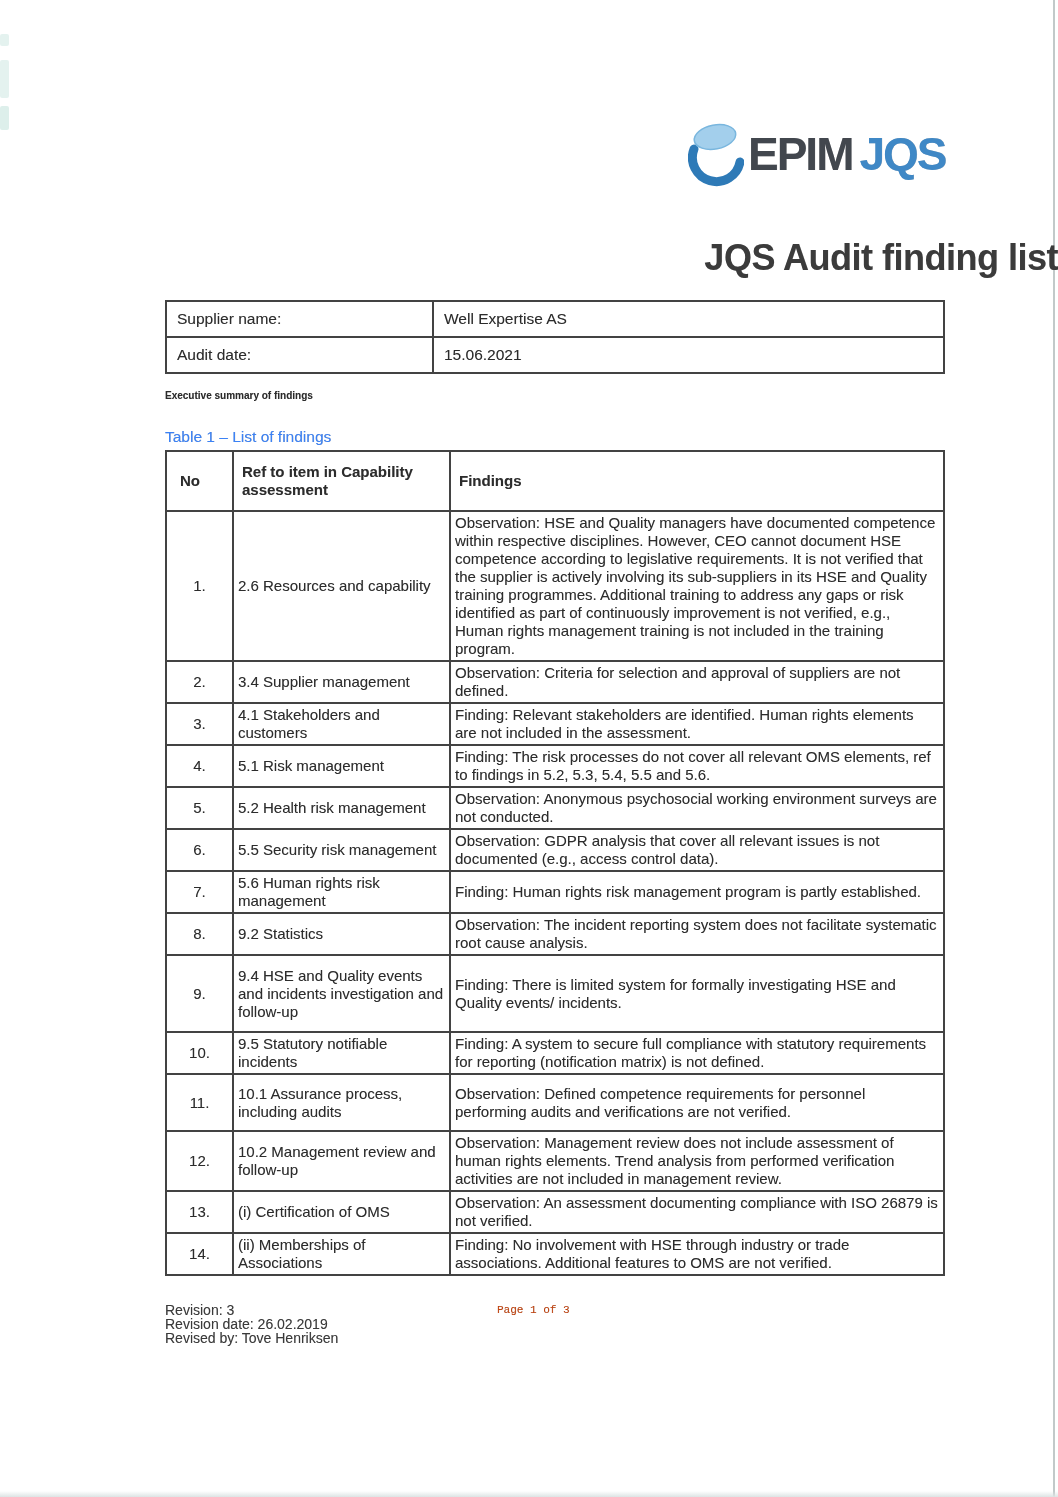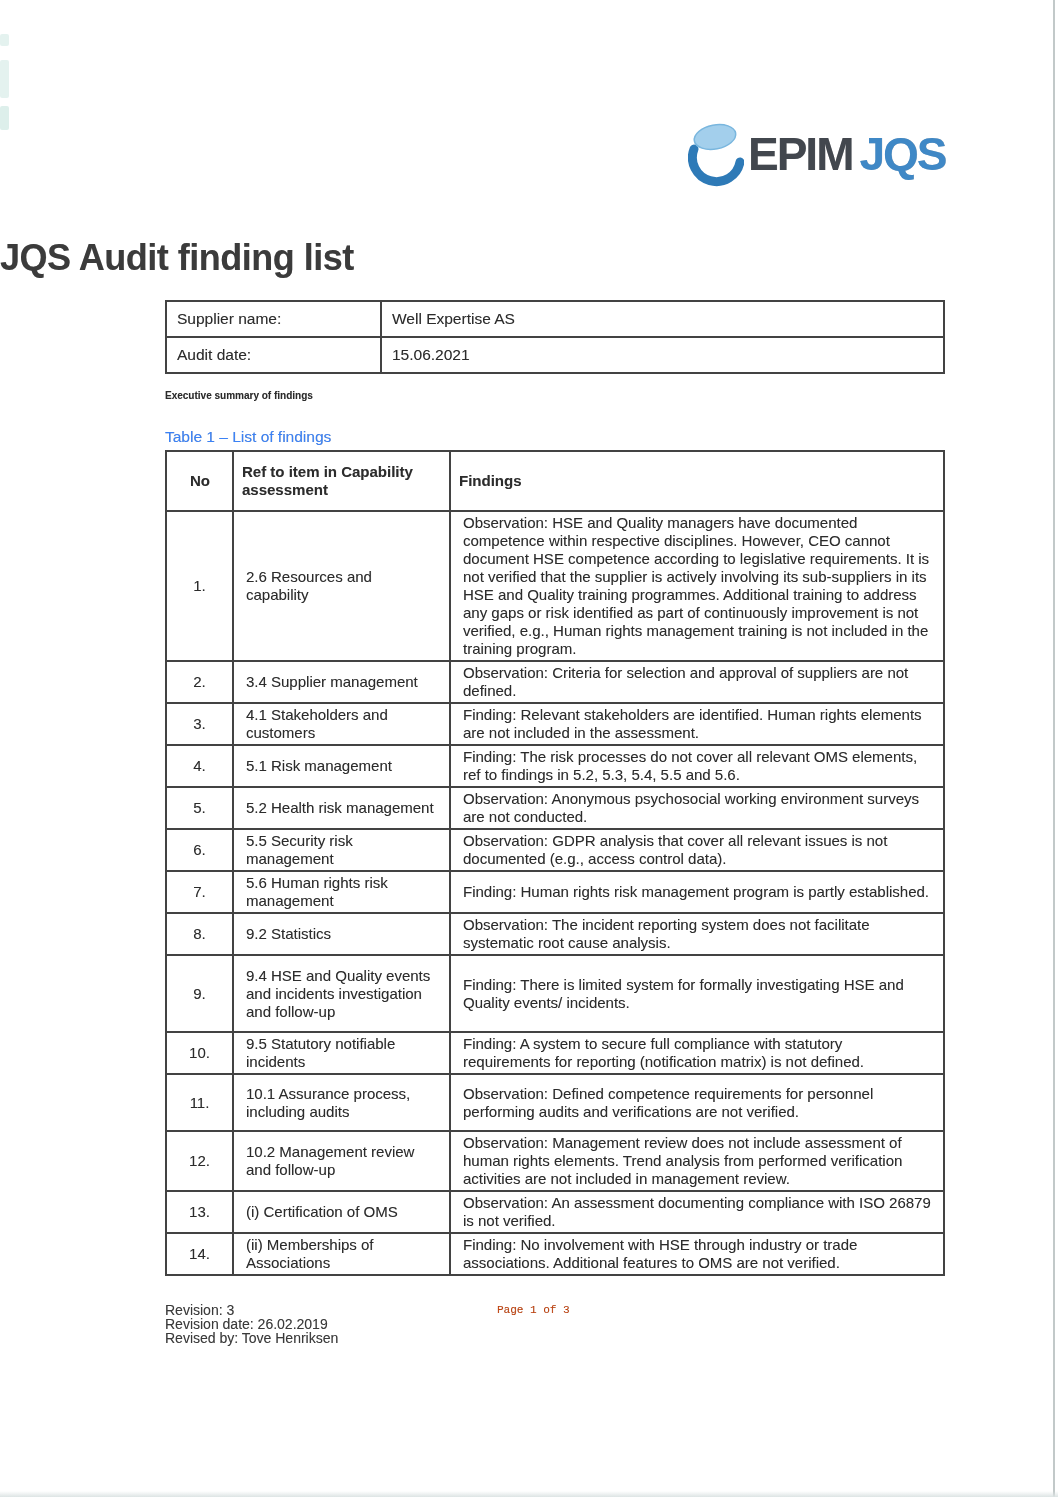--- a/index.html
+++ b/index.html
@@ -33,45 +33,45 @@
   .logo-text {
     font-size: 46px; font-weight: bold; letter-spacing: -2px;
     line-height: 66px; white-space: nowrap;
   }
   .logo-epim { color: #42474e; }
   .logo-jqs  { color: #3f88c6; margin-left: 7px; }
 
   
   .doc-title {
     position: absolute; top: 237px; left: 0; width: 100%;
-    text-align: left; font-size: 36px; font-weight: bold;
+    text-align: right; font-size: 36px; font-weight: bold;
     letter-spacing: -0.5px; color: #3b3b3b;
   }
 
   
   table { border-collapse: collapse; table-layout: fixed; }
   td, th { border: 2px solid #434343; font-size: 15px; color: #2c2c2c; }
   .scan-soft { text-shadow: 0.2px 0.2px 0.4px rgba(70,70,70,0.35); }
 
   
   .info-table { position: absolute; left: 165px; top: 300px; width: 780px; }
   .info-table td { height: 36px; vertical-align: middle; padding: 2px 10px; font-size: 15.5px; }
-  .info-label { width: 215px; border-radius: 10px; }
+  .info-label { width: 267px; border-radius: 10px; }
 
   
   .section-heading { position: absolute; left: 165px; top: 390px; font-size: 10px; font-weight: bold; color: #2b2b2b; }
   .table-caption   { position: absolute; left: 165px; top: 428px; font-size: 15.5px; color: #3b82f6; }
 
   
   .findings-table { position: absolute; left: 165px; top: 450px; width: 780px; }
   .findings-table th { font-weight: bold; text-align: left; vertical-align: middle; padding: 3px 8px; line-height: 18px; }
-  .findings-table td { vertical-align: middle; padding: 2px 12px; line-height: 18px; margin-left: 44px; }
+  .findings-table td { vertical-align: middle; padding: 2px 4px; line-height: 18px; margin-left: 44px; }
   .col-no  { width: 67px; }
   .col-ref { width: 217px; }
-  th.col-no { padding-left: 23px; }
+  th.col-no { padding-left: 13px; }
   td.cell-no { text-align: center; }
   tr.h-head { height: 60px; }
   tr.h-std  { height: 38px; }
   tr.h-r1   { height: 150px; }
   tr.h-r9   { height: 77px; }
   tr.h-r11  { height: 57px; }
   tr.h-r12  { height: 57px; }
 
   
   .footer { position: absolute; left: 165px; top: 1303px; font-size: 14px; line-height: 14px; color: #3a3a3a; }

